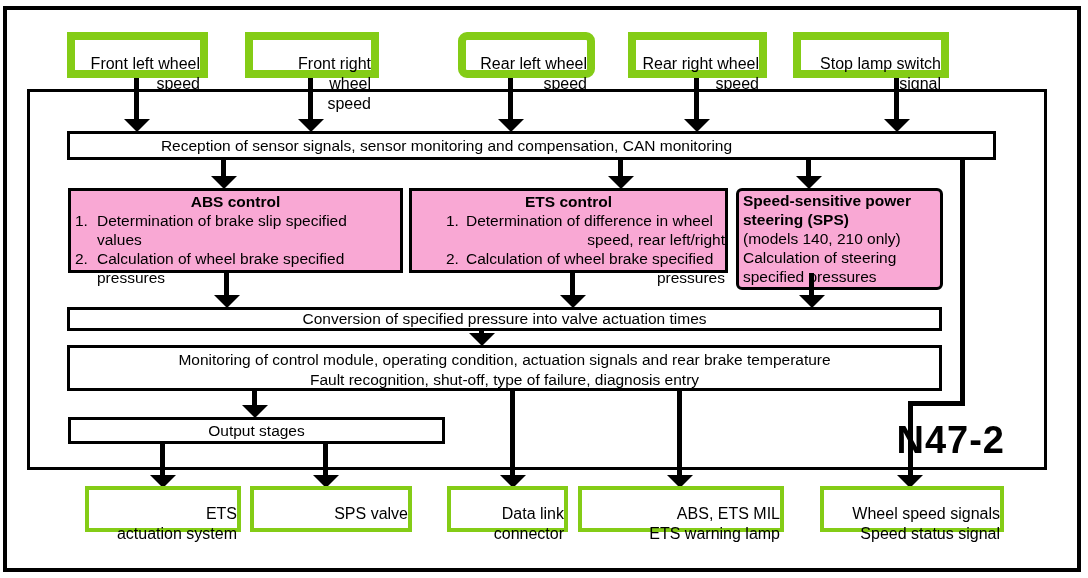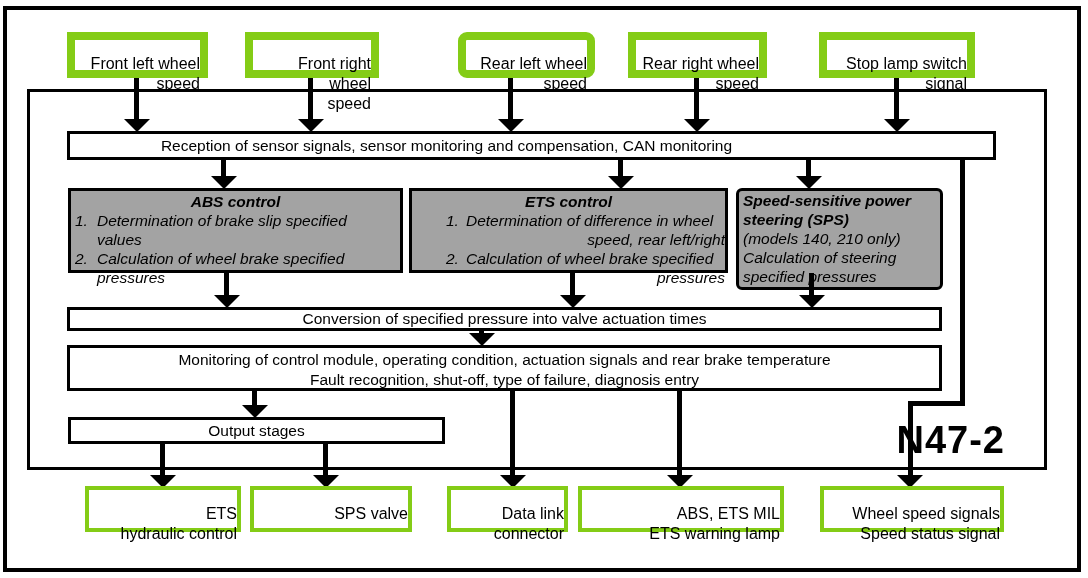--- a/index.html
+++ b/index.html
@@ -5,22 +5,22 @@
   html,body{margin:0;padding:0;background:#ffffff;}
   .stage{position:relative;width:1088px;height:578px;background:#ffffff;
          font-family:"Liberation Sans", sans-serif;color:#000;overflow:hidden;}
   .frame{position:absolute;left:3px;top:6px;width:1070px;height:558px;border:4px solid #000;}
   .module{position:absolute;left:27px;top:89px;width:1014px;height:375px;border:3px solid #000;}
   .box{position:absolute;border:8px solid #84cc16;background:#fff;box-sizing:border-box;
        text-align:right;font-size:16px;line-height:20px;padding-top:14px;}
   .bbox{border-width:4px;}
   .bar{position:absolute;border:3px solid #000;background:#fff;box-sizing:border-box;
        text-align:center;font-size:15.5px;}
-  .ctrl{position:absolute;border:3px solid #000;background:#a3a3a3;box-sizing:border-box;
-        font-size:15.5px;line-height:19px;overflow:visible;font-style:italic;}
+  .ctrl{position:absolute;border:3px solid #000;background:#f9a8d4;box-sizing:border-box;
+        font-size:15.5px;line-height:19px;overflow:visible;}
   .ctrl .title{text-align:center;font-weight:bold;padding-top:1px;}
   .li{display:flex;align-items:flex-start;}
   .num{flex:0 0 26px;padding-left:4px;box-sizing:border-box;}
   .ets .num{flex:0 0 24px;margin-left:30px;}
   .cont-center{text-align:right;}
   .sps-line{padding-left:4px;white-space:nowrap;}
   .bold{font-weight:bold;}
   .stem{position:absolute;width:5px;background:#000;}
   .hline{position:absolute;height:5px;background:#000;}
   .head{position:absolute;width:0;height:0;border-left:13px solid transparent;
@@ -45,21 +45,21 @@
     <div>speed</div>
   </div>
   <div class="box" style="left:458px;top:32px;width:137px;height:46px;border-radius:9px;">
     <div>Rear left wheel</div>
     <div>speed</div>
   </div>
   <div class="box" style="left:628px;top:32px;width:139px;height:46px;">
     <div>Rear right wheel</div>
     <div>speed</div>
   </div>
-  <div class="box" style="left:819px;top:32px;width:156px;height:46px;">
+  <div class="box" style="left:793px;top:32px;width:156px;height:46px;">
     <div>Stop lamp switch</div>
     <div>signal</div>
   </div>
 
   <div class="stem" style="left:134px;top:78px;height:43px;"></div>
   <div class="head" style="left:124px;top:119px;"></div>
   <div class="stem" style="left:308px;top:78px;height:43px;"></div>
   <div class="head" style="left:298px;top:119px;"></div>
   <div class="stem" style="left:508px;top:78px;height:43px;"></div>
   <div class="head" style="left:498px;top:119px;"></div>
@@ -157,21 +157,21 @@
 
   <div class="stem" style="left:160px;top:444px;height:33px;"></div>
   <div class="head" style="left:150px;top:475px;"></div>
   <div class="stem" style="left:323px;top:444px;height:33px;"></div>
   <div class="head" style="left:313px;top:475px;"></div>
 
   <div class="nlabel">N47-2</div>
 
   <div class="box bbox" style="left:85px;top:486px;width:156px;height:46px;">
     <div>ETS</div>
-    <div>hydraulic control</div>
+    <div>actuation system</div>
   </div>
   <div class="box bbox" style="left:250px;top:486px;width:162px;height:46px;">
     <div>SPS valve</div>
     <div></div>
   </div>
   <div class="box bbox" style="left:447px;top:486px;width:121px;height:46px;">
     <div>Data link</div>
     <div>connector</div>
   </div>
   <div class="box bbox" style="left:578px;top:486px;width:206px;height:46px;">

